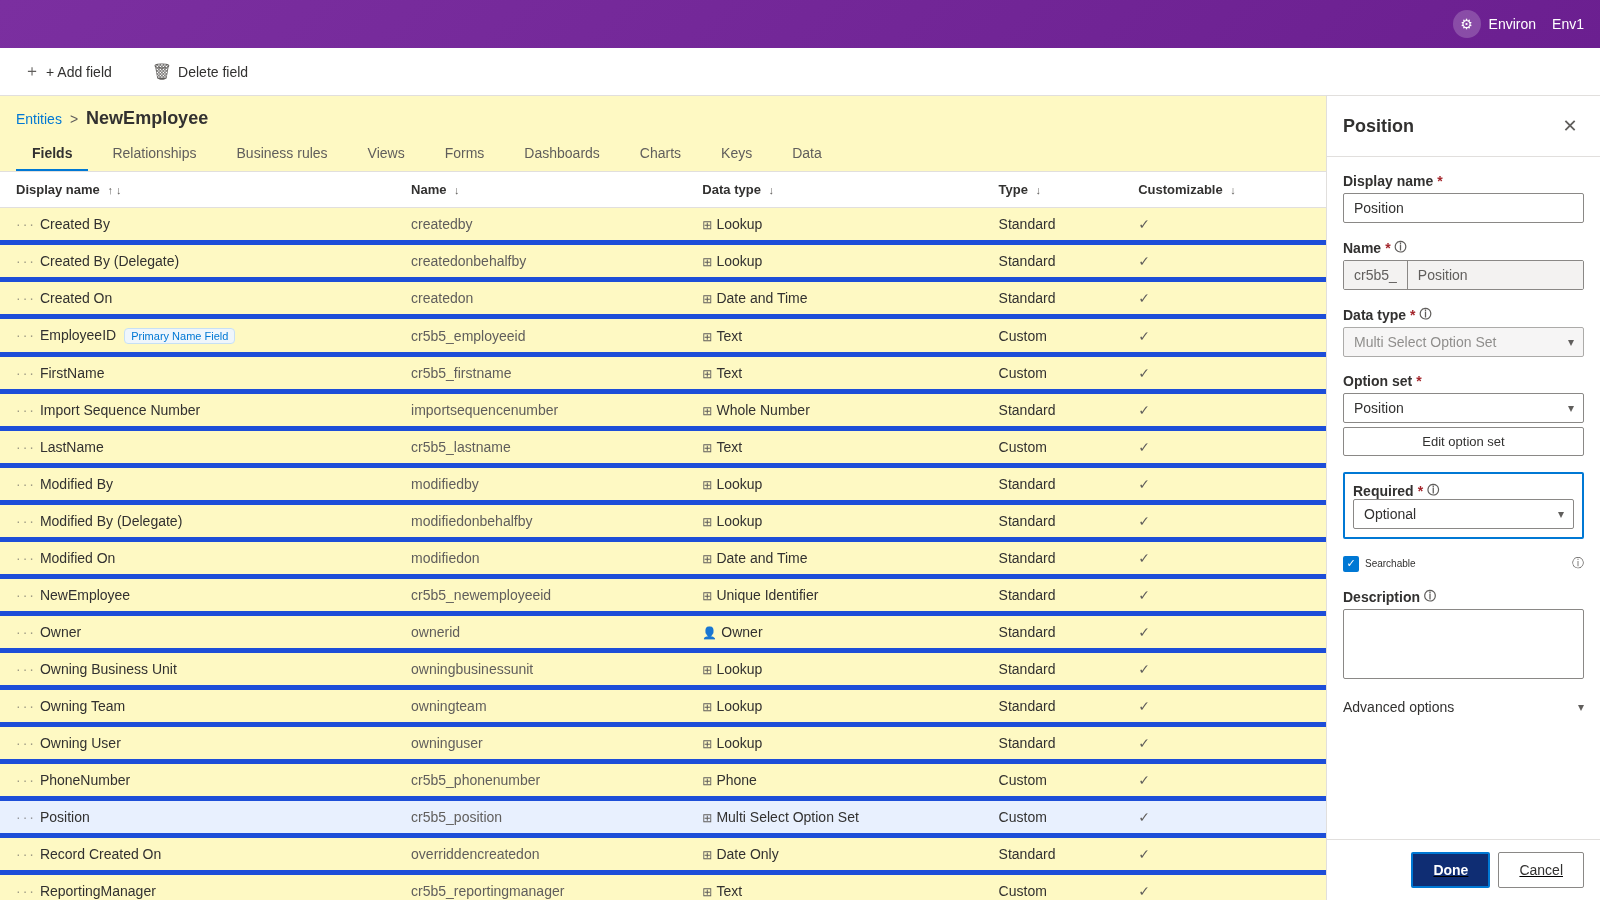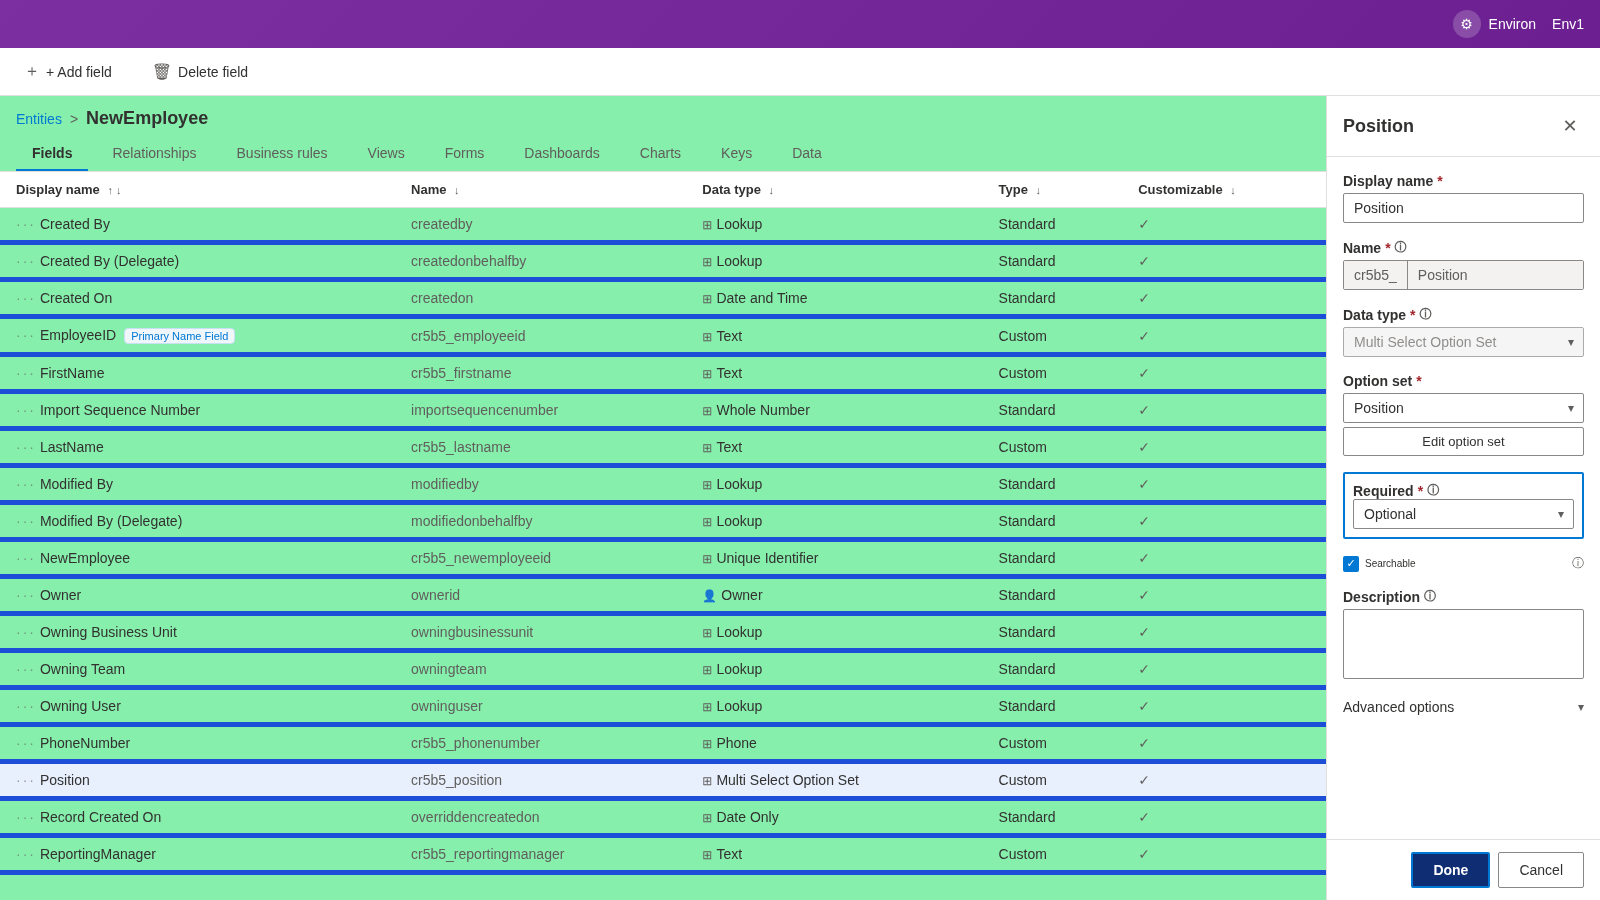--- a/index.html
+++ b/index.html
@@ -61,21 +61,21 @@
       flex: 1;
       overflow: hidden;
     }
 
     
     .left-panel {
       flex: 1;
       display: flex;
       flex-direction: column;
       overflow: hidden;
-      background: #86efac;
+      background: #fef9c3;
     }
 
     
     .breadcrumb {
       padding: 12px 16px 0;
       display: flex;
       align-items: center;
       gap: 8px;
       color: #605e5c;
       font-size: 13px;
@@ -365,20 +365,21 @@
     .advanced-label { font-size: 14px; color: #323130; font-weight: 500; }
     .chevron-icon { color: #605e5c; font-size: 12px; }
 
     
     .panel-footer {
       padding: 12px 16px;
       border-top: 1px solid #e1dfdd;
       display: flex;
       gap: 8px;
       justify-content: flex-end;
+      text-decoration: underline;
     }
     .btn-done {
       background: #0f2d73;
       color: white;
       border: 2px solid #0078d4;
       border-radius: 2px;
       padding: 8px 20px;
       font-size: 14px;
       cursor: pointer;
       font-weight: 600;
@@ -513,20 +514,27 @@
               <td><span class="check-icon">✓</span></td>
             </tr>
             <tr>
               <td><span class="dots-menu">···</span> <span>Modified By (Delegate)</span></td>
               <td class="td-muted">modifiedonbehalfby</td>
               <td><span class="type-icon">⊞</span>Lookup</td>
               <td>Standard</td>
               <td><span class="check-icon">✓</span></td>
             </tr>
             <tr>
+              <td><span class="dots-menu">···</span> <span>Modified On</span></td>
+              <td class="td-muted">modifiedon</td>
+              <td><span class="type-icon">⊞</span>Date and Time</td>
+              <td>Standard</td>
+              <td><span class="check-icon">✓</span></td>
+            </tr>
+            <tr>
               <td><span class="dots-menu">···</span> <span>NewEmployee</span></td>
               <td class="td-muted">cr5b5_newemployeeid</td>
               <td><span class="type-icon">⊞</span>Unique Identifier</td>
               <td>Standard</td>
               <td><span class="check-icon">✓</span></td>
             </tr>
             <tr>
               <td><span class="dots-menu">···</span> <span>Owner</span></td>
               <td class="td-muted">ownerid</td>
               <td><span class="type-icon">👤</span>Owner</td>

